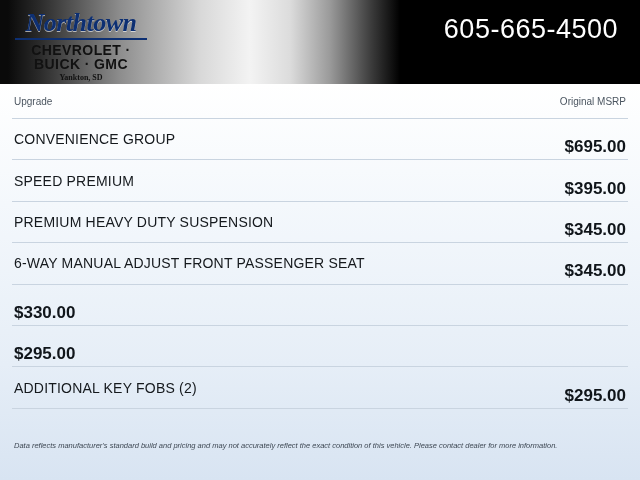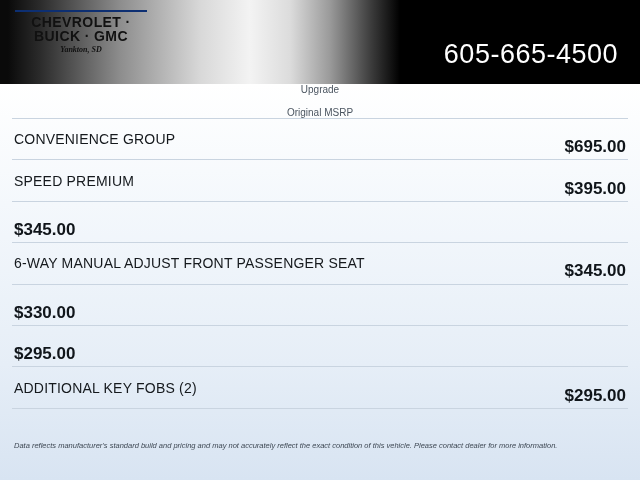--- a/index.html
+++ b/index.html
@@ -66,30 +66,29 @@
   }
   .logo-brands {
     font-family: Liberation Sans, sans-serif;
     font-weight: bold;
     font-size: 14px;
     letter-spacing: 0.4px;
     color: #111111;
   }
   .logo-city {
     font-family: "Liberation Serif", serif;
-    font-style: italic;
     font-weight: bold;
     font-size: 8px;
     color: #111111;
     margin-top: 3px;
   }
   .phone {
     position: absolute;
     right: 22px;
-    top: 39px;
+    top: 14px;
     font-size: 27px;
     color: #ffffff;
     letter-spacing: 0.5px;
     font-family: "Liberation Sans", sans-serif;
   }
 
   
   .table-wrap {
     position: relative;
     width: 640px;
@@ -98,21 +97,20 @@
     box-sizing: border-box;
     padding: 0 12px;
   }
   .col-head {
     display: flex;
     justify-content: space-between;
     align-items: center;
     height: 34px;
     padding: 0 2px;
     border-bottom: 1px solid #c9d4e0;
-    flex-direction: column;
   }
   .col-head span {
     font-size: 10px;
     color: #4b5560;
   }
   .row {
     display: flex;
     justify-content: space-between;
     align-items: center;
     height: 40.4px;
@@ -142,20 +140,21 @@
     margin-top: 24px;
   }
 </style>
 </head>
 <body>
 
 <div class="page">
 
   <div class="header">
     <div class="logo">
+      <div class="logo-top">Northtown</div>
       <div class="logo-rule"></div>
       <div class="logo-brands">CHEVROLET · BUICK · GMC</div>
       <div class="logo-city">Yankton, SD</div>
     </div>
     <div class="phone">605-665-4500</div>
   </div>
 
   <div class="table-wrap">
 
     <div class="col-head">
@@ -165,20 +164,21 @@
 
     <div class="row">
       <div class="row-label">CONVENIENCE GROUP</div>
       <div class="row-price">$695.00</div>
     </div>
     <div class="row">
       <div class="row-label">SPEED PREMIUM</div>
       <div class="row-price">$395.00</div>
     </div>
     <div class="row">
+      <div class="row-label">PREMIUM HEAVY DUTY SUSPENSION</div>
       <div class="row-price">$345.00</div>
     </div>
     <div class="row">
       <div class="row-label">6-WAY MANUAL ADJUST FRONT PASSENGER SEAT</div>
       <div class="row-price">$345.00</div>
     </div>
     <div class="row">
       <div class="row-price">$330.00</div>
     </div>
     <div class="row">

